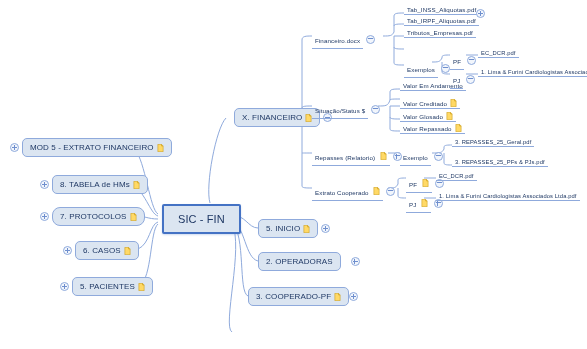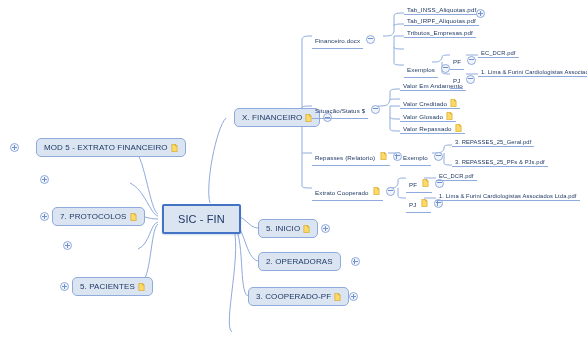--- a/index.html
+++ b/index.html
@@ -190,48 +190,62 @@
       <path d="M424 178 L436 178"></path>
 
       <path d="M424 198 L436 198"></path>
     </g>
   </svg>
 
   <div class="node root" style="left:162px; top:204px;">
     <span class="label">SIC - FIN</span>
   </div>
 
-  <div class="node" style="left:10px; top:138px; gap:17px;">
+  <div class="node" style="left:10px; top:138px; gap:3px;">
     <span class="toggle plus"></span>
     <span class="pill node" style="position:relative; left:0; top:0;">
       <span class="label">MOD 5 - EXTRATO FINANCEIRO</span>
       <svg class="doc-icon" viewBox="0 0 10 12">
         <path d="M1 0.5 H6.5 L9 3 V11.5 H1 Z" fill="#ffd966" stroke="#bf8f00" stroke-width="0.7"></path>
         <path d="M6.5 0.5 V3 H9" fill="none" stroke="#bf8f00" stroke-width="0.7"></path>
       </svg>
     </span>
   </div>
 
   <div class="node" style="left:40px; top:175px; gap:3px;">
     <span class="toggle plus"></span>
+    <span class="pill node" style="position:relative; left:0; top:0;">
+      <span class="label">8. TABELA de HMs</span>
+      <svg class="doc-icon" viewBox="0 0 10 12">
+        <path d="M1 0.5 H6.5 L9 3 V11.5 H1 Z" fill="#ffd966" stroke="#bf8f00" stroke-width="0.7"></path>
+        <path d="M6.5 0.5 V3 H9" fill="none" stroke="#bf8f00" stroke-width="0.7"></path>
+      </svg>
+    </span>
   </div>
 
   <div class="node" style="left:40px; top:207px; gap:3px;">
     <span class="toggle plus"></span>
-    <span class="pill node" style="position:relative; left:0; top:0;">
+    <span class="pill node" style="position:relative; left:0; top:0;border-radius:8px;">
       <span class="label">7. PROTOCOLOS</span>
       <svg class="doc-icon" viewBox="0 0 10 12">
         <path d="M1 0.5 H6.5 L9 3 V11.5 H1 Z" fill="#ffd966" stroke="#bf8f00" stroke-width="0.7"></path>
         <path d="M6.5 0.5 V3 H9" fill="none" stroke="#bf8f00" stroke-width="0.7"></path>
       </svg>
     </span>
   </div>
 
   <div class="node" style="left:63px; top:241px; gap:3px;">
     <span class="toggle plus"></span>
+    <span class="pill node" style="position:relative; left:0; top:0;">
+      <span class="label">6. CASOS</span>
+      <svg class="doc-icon" viewBox="0 0 10 12">
+        <path d="M1 0.5 H6.5 L9 3 V11.5 H1 Z" fill="#ffd966" stroke="#bf8f00" stroke-width="0.7"></path>
+        <path d="M6.5 0.5 V3 H9" fill="none" stroke="#bf8f00" stroke-width="0.7"></path>
+      </svg>
+    </span>
   </div>
 
   <div class="node" style="left:60px; top:277px; gap:3px;">
     <span class="toggle plus"></span>
     <span class="pill node" style="position:relative; left:0; top:0;">
       <span class="label">5. PACIENTES</span>
       <svg class="doc-icon" viewBox="0 0 10 12">
         <path d="M1 0.5 H6.5 L9 3 V11.5 H1 Z" fill="#ffd966" stroke="#bf8f00" stroke-width="0.7"></path>
         <path d="M6.5 0.5 V3 H9" fill="none" stroke="#bf8f00" stroke-width="0.7"></path>
       </svg>

